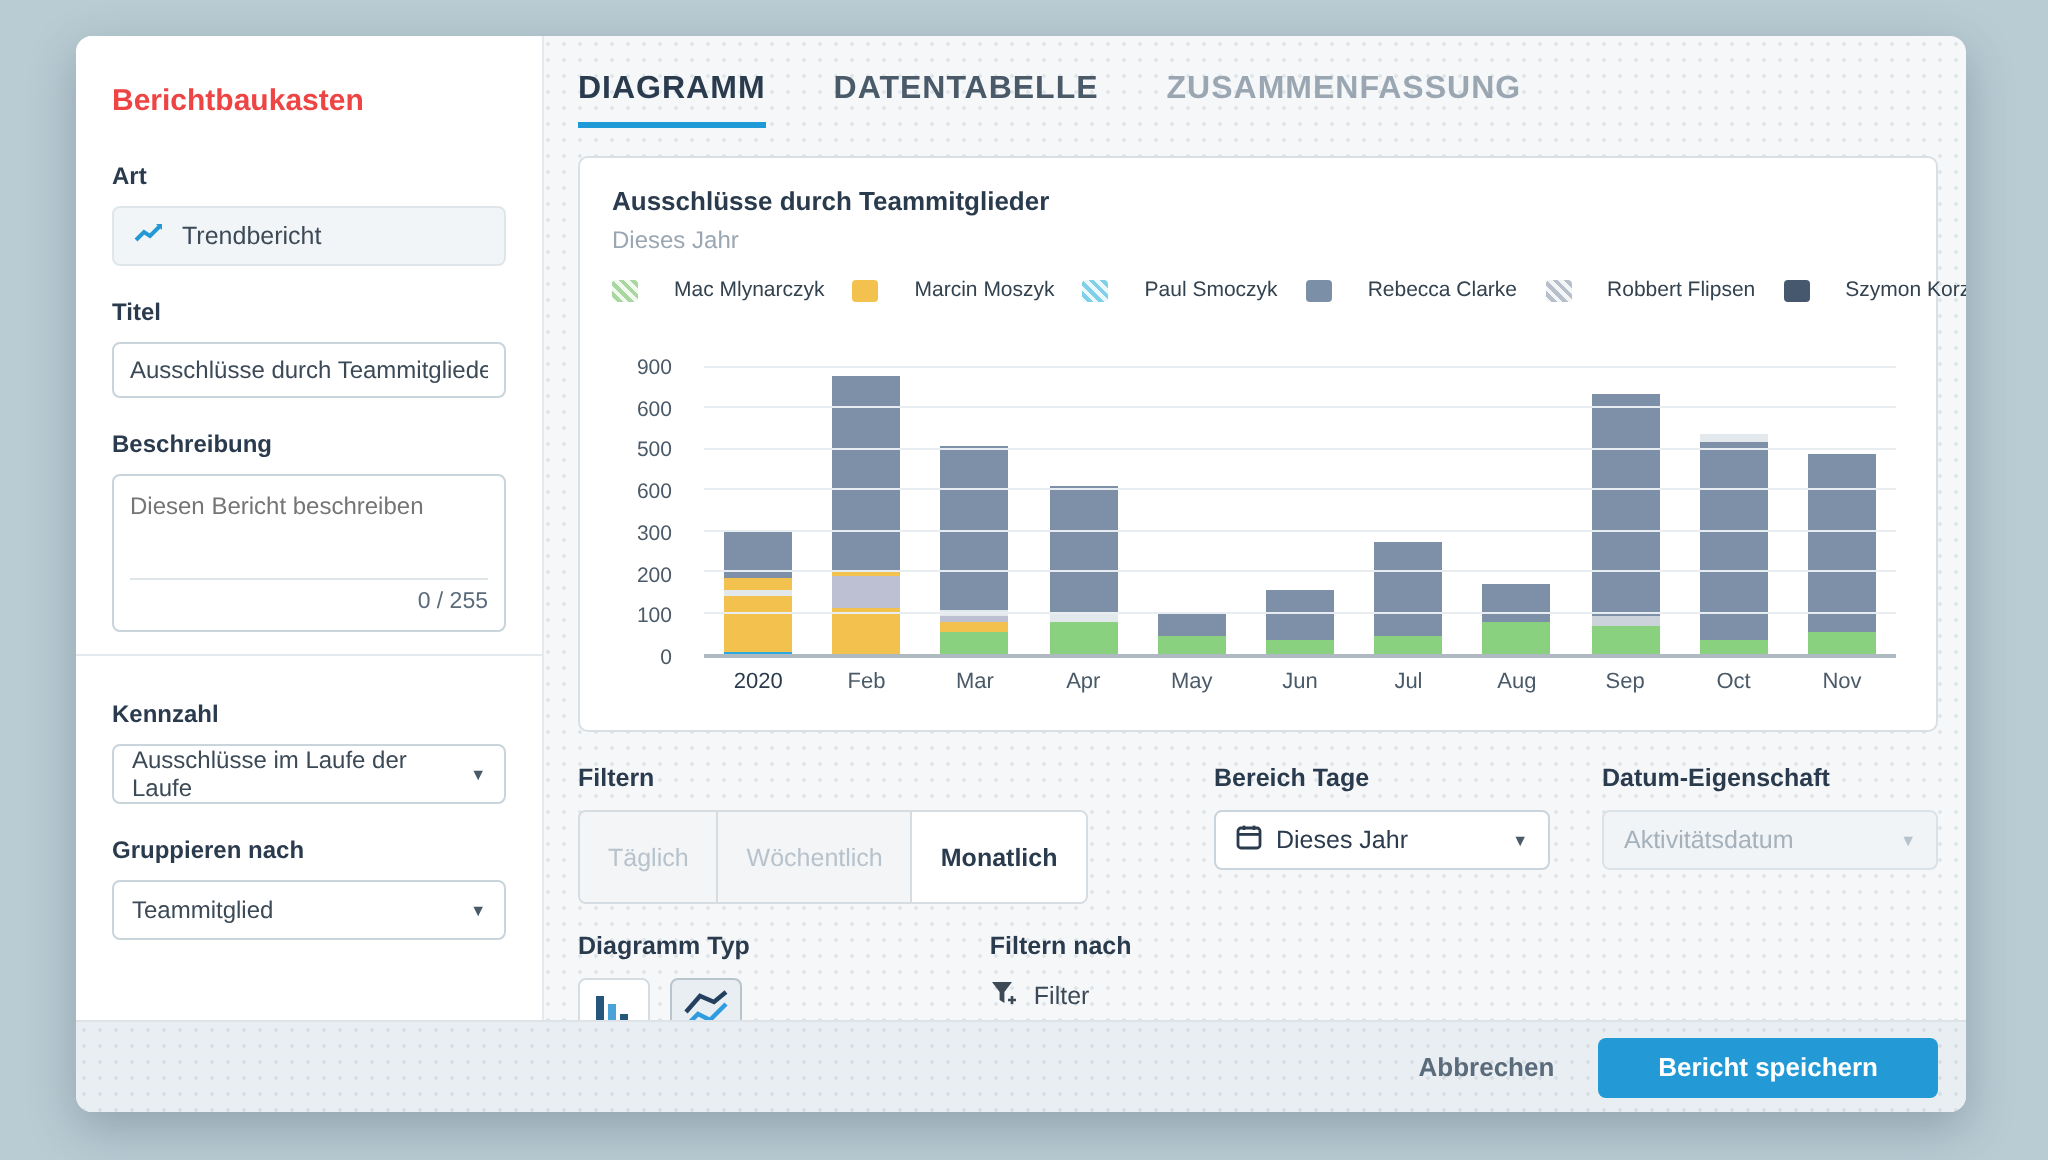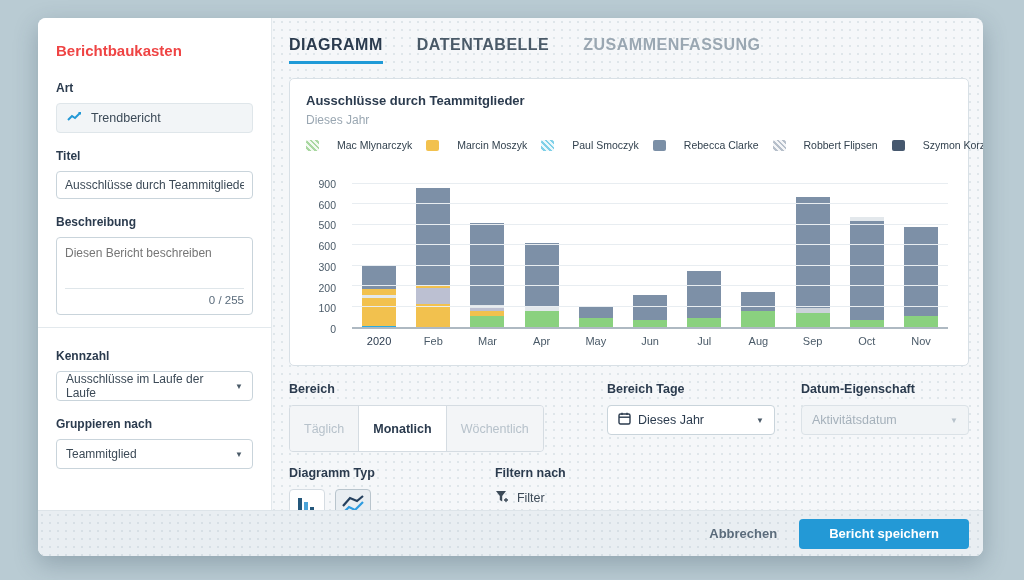--- a/index.html
+++ b/index.html
@@ -324,25 +324,25 @@
           <span class="x-label">Jul</span>
           <span class="x-label">Aug</span>
           <span class="x-label">Sep</span>
           <span class="x-label">Oct</span>
           <span class="x-label">Nov</span>
         </div>
     </div>
 
     <div class="controls-row">
       <div style="flex:1;">
-        <div class="ctrl-label">Bereich</div>
+        <div class="ctrl-label">Filtern</div>
         <div class="seg-control" id="freq" style="width:fit-content;">
             <div class="seg-btn disabled">Täglich</div>
+            <div class="seg-btn disabled">Wöchentlich</div>
             <div class="seg-btn active">Monatlich</div>
-            <div class="seg-btn disabled">Wöchentlich</div>
           </div>
       </div>
       <div style="width:168px;">
         <div class="ctrl-label">Bereich Tage</div>
         <div class="dd">
           <span class="dd-left">
             <span>
               <svg width="13" height="13" viewBox="0 0 13 13">
                   <rect x="1" y="2" width="11" height="10" rx="1.5" fill="none" stroke="#2b3b4e" stroke-width="1.4"></rect>
                   <line x1="1" y1="5.2" x2="12" y2="5.2" stroke="#2b3b4e" stroke-width="1.4"></line>

